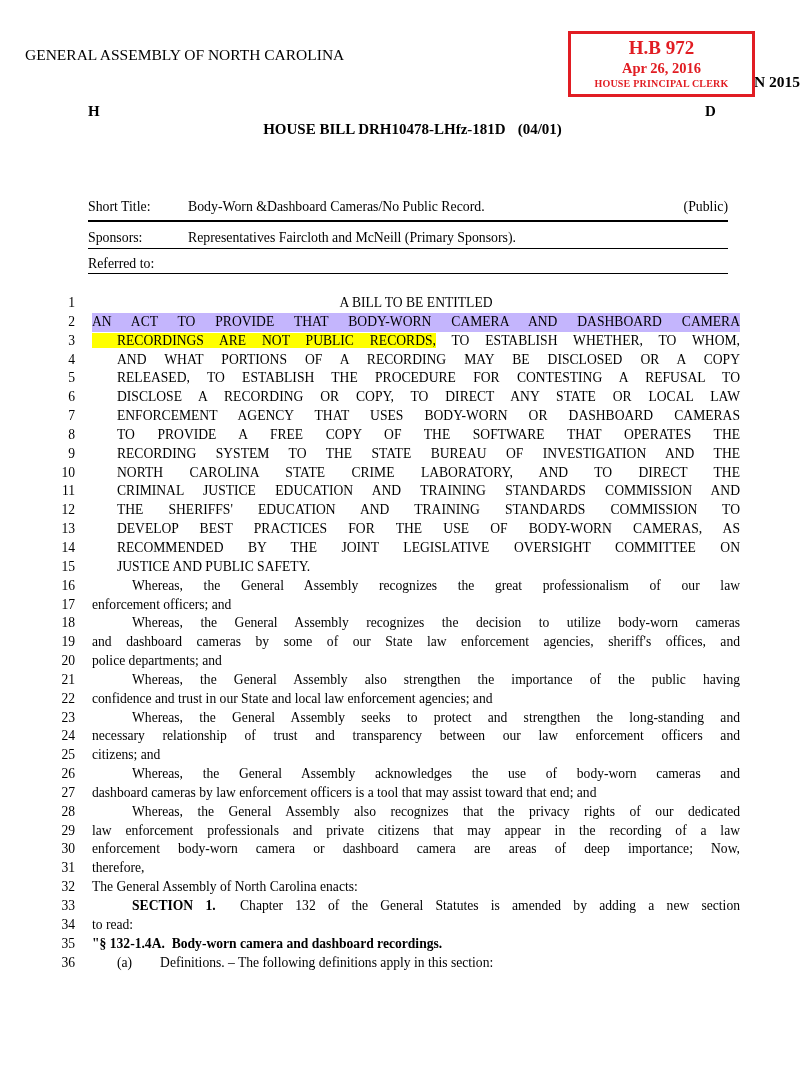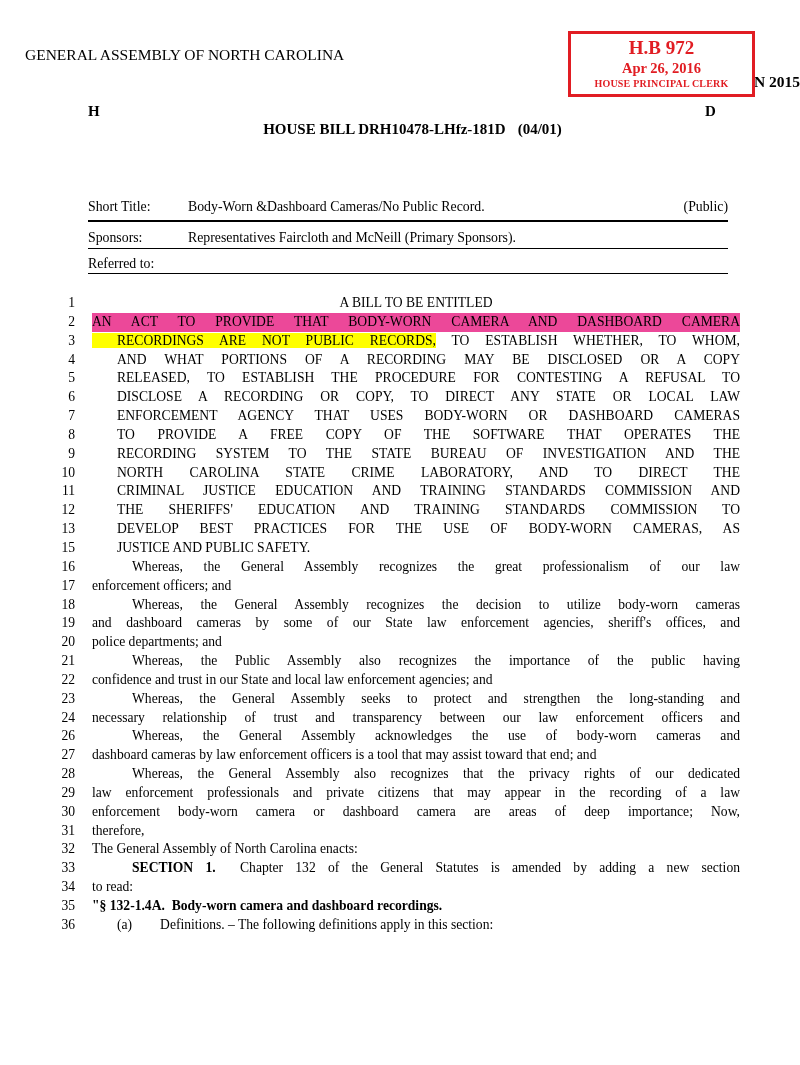--- a/index.html
+++ b/index.html
@@ -99,21 +99,21 @@
     </div>
   </div>
 
   <div class="bill-body">
       <div class="line-row">
         <div class="line-num">1</div>
         <div class="line-text al-c"><span>A BILL TO BE ENTITLED</span></div>
       </div>
       <div class="line-row">
         <div class="line-num">2</div>
-        <div class="line-text al-j" style="background: #ec4899;"><span>AN ACT TO PROVIDE THAT BODY-WORN CAMERA AND DASHBOARD CAMERA</span></div>
+        <div class="line-text al-j" style="background: #c4b5fd;"><span>AN ACT TO PROVIDE THAT BODY-WORN CAMERA AND DASHBOARD CAMERA</span></div>
       </div>
       <div class="line-row">
         <div class="line-num">3</div>
         <div class="line-text al-j"><span style="background: rgb(255, 255, 0); padding-left: 25px;">RECORDINGS ARE NOT PUBLIC RECORDS,</span><span> TO ESTABLISH WHETHER, TO WHOM,</span></div>
       </div>
       <div class="line-row">
         <div class="line-num">4</div>
         <div class="line-text al-j" style="text-indent: 25px;"><span>AND WHAT PORTIONS OF A RECORDING MAY BE DISCLOSED OR A COPY</span></div>
       </div>
       <div class="line-row">
@@ -146,20 +146,24 @@
       </div>
       <div class="line-row">
         <div class="line-num">12</div>
         <div class="line-text al-j" style="text-indent: 25px;"><span>THE SHERIFFS' EDUCATION AND TRAINING STANDARDS COMMISSION TO</span></div>
       </div>
       <div class="line-row">
         <div class="line-num">13</div>
         <div class="line-text al-j" style="text-indent: 25px;"><span>DEVELOP BEST PRACTICES FOR THE USE OF BODY-WORN CAMERAS, AS</span></div>
       </div>
       <div class="line-row">
+        <div class="line-num">14</div>
+        <div class="line-text al-j" style="text-indent: 25px;"><span>RECOMMENDED BY THE JOINT LEGISLATIVE OVERSIGHT COMMITTEE ON</span></div>
+      </div>
+      <div class="line-row">
         <div class="line-num">15</div>
         <div class="line-text al-l" style="text-indent: 25px;"><span>JUSTICE AND PUBLIC SAFETY.</span></div>
       </div>
       <div class="line-row">
         <div class="line-num">16</div>
         <div class="line-text al-j" style="text-indent: 40px;"><span>Whereas, the General Assembly recognizes the great professionalism of our law</span></div>
       </div>
       <div class="line-row">
         <div class="line-num">17</div>
         <div class="line-text al-l"><span>enforcement officers; and</span></div>
@@ -171,35 +175,39 @@
       <div class="line-row">
         <div class="line-num">19</div>
         <div class="line-text al-j"><span>and dashboard cameras by some of our State law enforcement agencies, sheriff's offices, and</span></div>
       </div>
       <div class="line-row">
         <div class="line-num">20</div>
         <div class="line-text al-l"><span>police departments; and</span></div>
       </div>
       <div class="line-row">
         <div class="line-num">21</div>
-        <div class="line-text al-j" style="text-indent: 40px;"><span>Whereas, the Public Assembly also recognizes the importance of the public having</span></div>
+        <div class="line-text al-j" style="text-indent: 40px;"><span>Whereas, the General Assembly also strengthen the importance of the public having</span></div>
       </div>
       <div class="line-row">
         <div class="line-num">22</div>
         <div class="line-text al-l"><span>confidence and trust in our State and local law enforcement agencies; and</span></div>
       </div>
       <div class="line-row">
         <div class="line-num">23</div>
         <div class="line-text al-j" style="text-indent: 40px;"><span>Whereas, the General Assembly seeks to protect and strengthen the long-standing and</span></div>
       </div>
       <div class="line-row">
         <div class="line-num">24</div>
         <div class="line-text al-j"><span>necessary relationship of trust and transparency between our law enforcement officers and</span></div>
       </div>
       <div class="line-row">
+        <div class="line-num">25</div>
+        <div class="line-text al-l"><span>citizens; and</span></div>
+      </div>
+      <div class="line-row">
         <div class="line-num">26</div>
         <div class="line-text al-j" style="text-indent: 40px;"><span>Whereas, the General Assembly acknowledges the use of body-worn cameras and</span></div>
       </div>
       <div class="line-row">
         <div class="line-num">27</div>
         <div class="line-text al-l"><span>dashboard cameras by law enforcement officers is a tool that may assist toward that end; and</span></div>
       </div>
       <div class="line-row">
         <div class="line-num">28</div>
         <div class="line-text al-j" style="text-indent: 40px;"><span>Whereas, the General Assembly also recognizes that the privacy rights of our dedicated</span></div>

